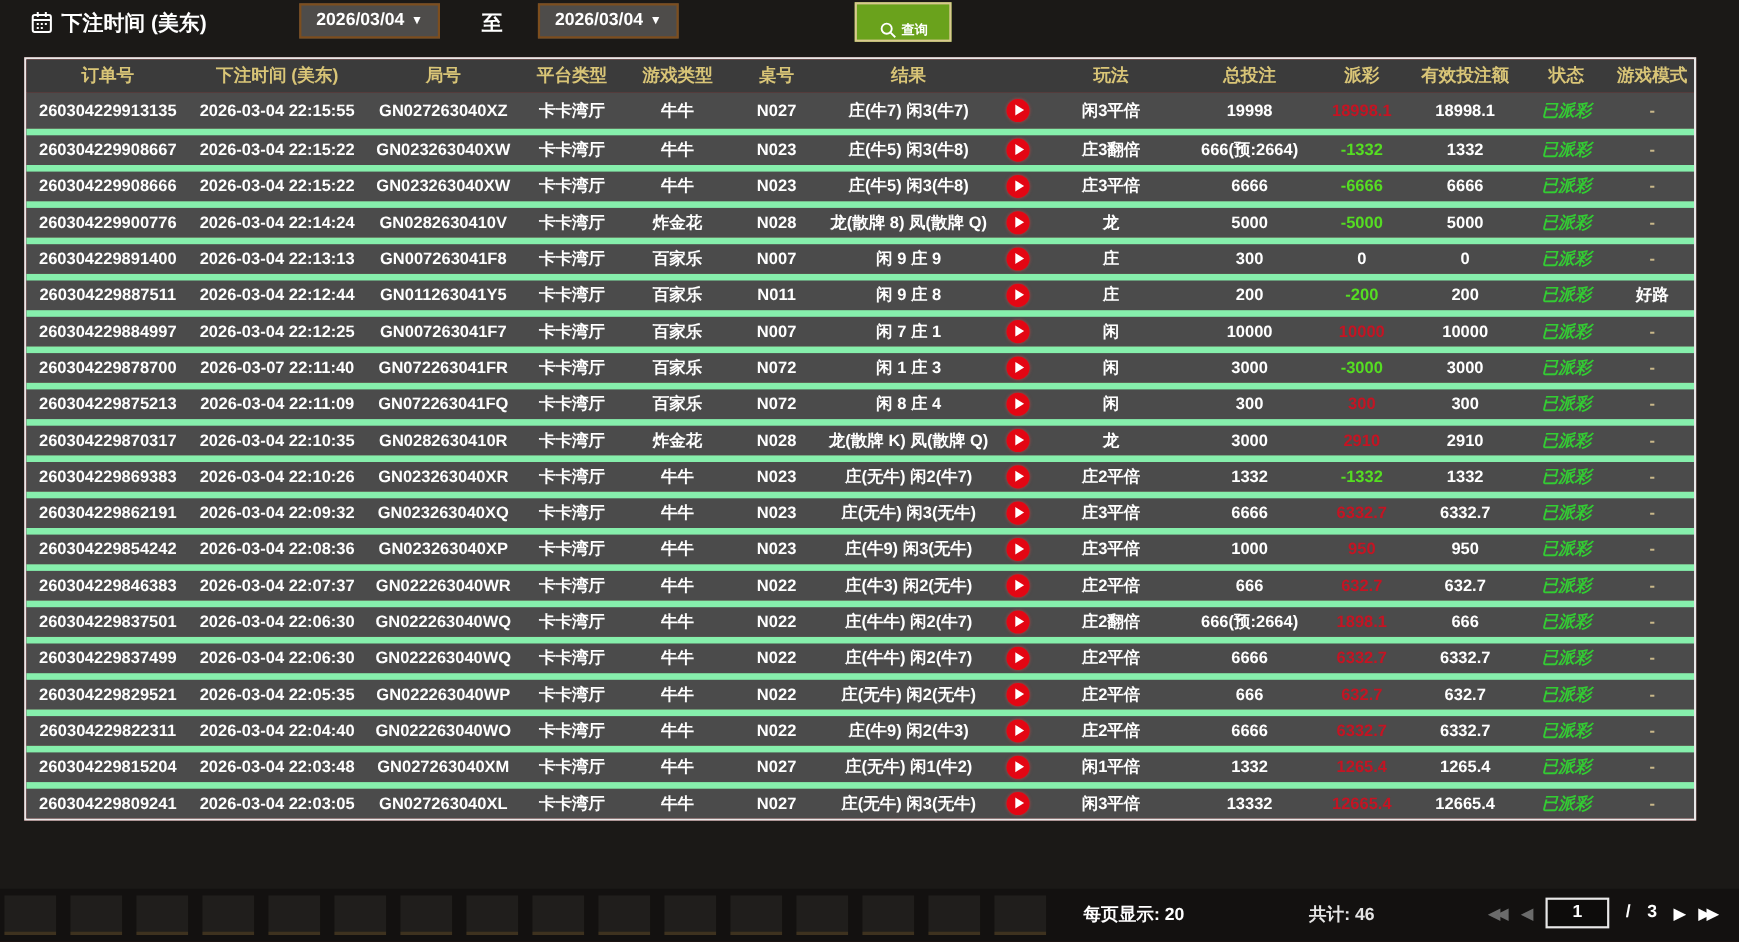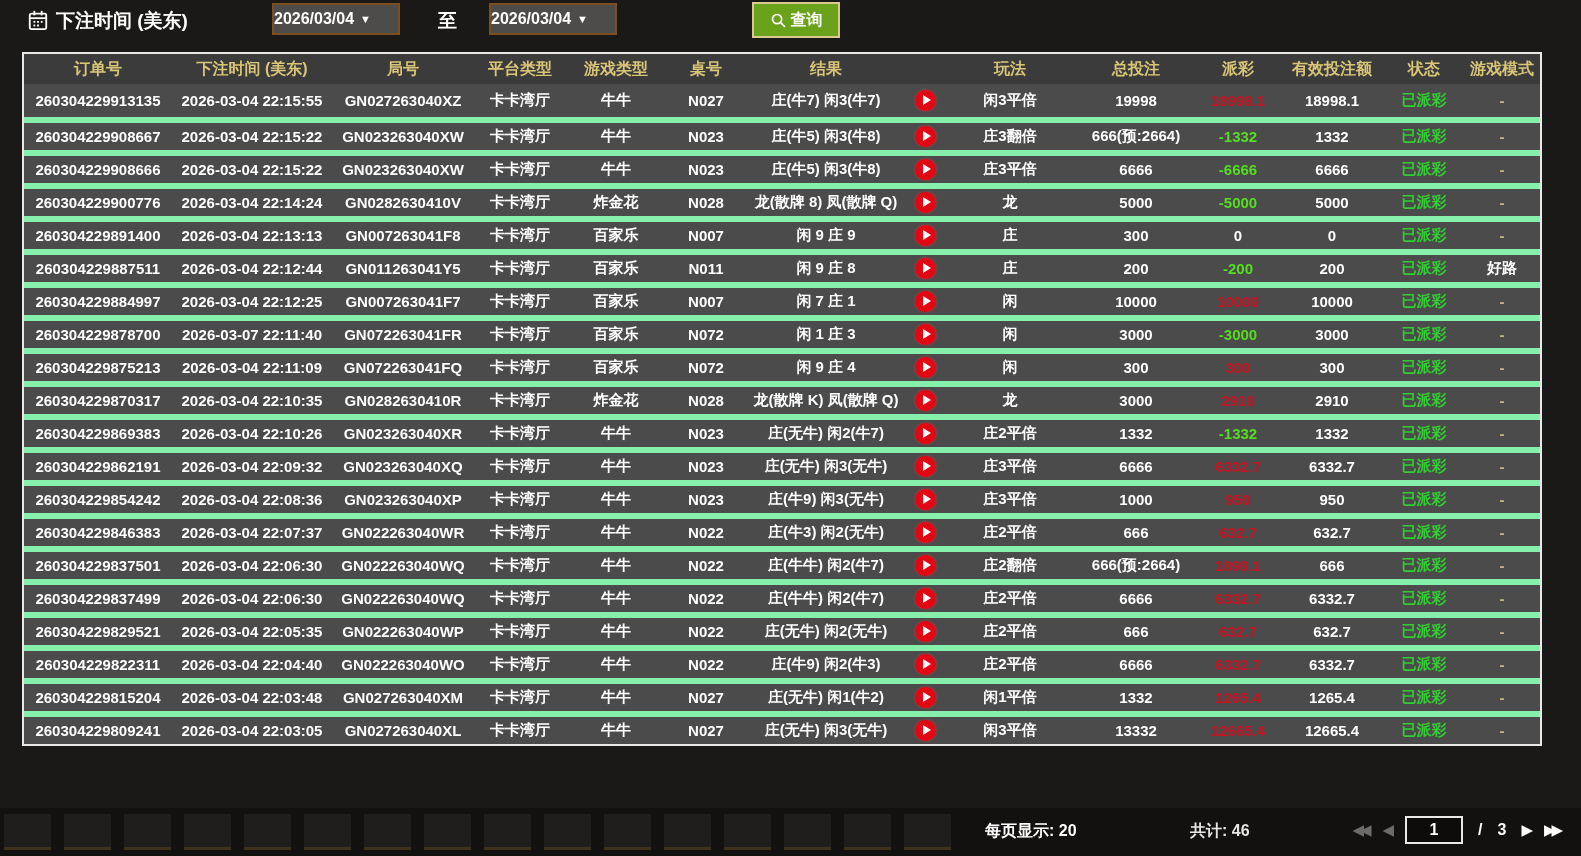--- a/index.html
+++ b/index.html
@@ -5,46 +5,46 @@
   * { margin:0; padding:0; box-sizing:border-box; }
   html,body { width:1581px; height:856px; background:#1b1917; overflow:hidden;
     font-family:"Liberation Sans","DejaVu Sans",sans-serif; }
 
   
   .topbar { position:absolute; left:0; top:0; width:1581px; height:50px; }
   .cal-icon { position:absolute; left:27px; top:9px; width:22px; height:22px; }
   .page-title { position:absolute; left:56px; top:8px; color:#ffffff; font-size:19px; font-weight:700; }
   .datepicker { position:absolute; top:3px; width:128px; height:32px; background:#4e4c4a;
     border:2px solid #7d4e1e; color:#ffffff; font-size:16px; font-weight:700;
-    display:flex; align-items:center; gap:6px; cursor:pointer; }
+    display:flex; align-items:center; justify-content:center; gap:6px; cursor:pointer; }
   .datepicker .dd { font-size:11px; }
   .dp-from { left:272px; }
   .dp-to   { left:489px; }
   .to-label { position:absolute; left:438px; top:8px; color:#ffffff; font-size:19px; font-weight:700; }
-  .query-btn { position:absolute; left:752px; top:2px; width:88px; height:36px;
-    background:#6aa21c; border:2px solid #d9c98f; color:#ffffff; font-size:16px; font-weight:700;
-    display:flex; align-items:center; justify-content:center; gap:4px; cursor:pointer; }
+  .query-btn { position:absolute; left:777px; top:2px; width:88px; height:36px;
+    background:#6aa21c; border:2px solid #d9c98f; color:#ffffff; font-size:12px; font-weight:700;
+    display:flex; align-items:flex-end; justify-content:center; gap:4px; cursor:pointer; }
 
   
   .bet-table { position:absolute; left:22px; top:52px; width:1520px;
     border:2px solid #e8e8e8; border-top:2px solid #e8e8e8; background:#7f1d1d; }
   .trow { display:flex; height:33px; background:#4b4b4b; border-top:6px solid #86efac; }
   .trow:first-child { border-top:none; }
   .thead { height:30px; background:#3b3b3b; }
   .cell { display:flex; align-items:center; justify-content:center;
     color:#ffffff; font-size:15px; font-weight:600; white-space:nowrap; overflow:hidden; }
   .thead .cell { color:#d9c577; font-size:16px; font-weight:700; }
   .c-order{width:148px}.c-time{width:160px}.c-round{width:142px}.c-platform{width:92px}
   .c-game{width:100px}.c-table_no{width:80px}.c-result{width:160px}.c-icon{width:38px}
   .c-play{width:132px}.c-total_bet{width:120px}.c-payout{width:84px}.c-valid_bet{width:104px}
   .c-status{width:80px}.c-mode{width:76px}
   .pc-pos  { color:#c41423; }
   .pc-neg  { color:#55dd22; }
   .pc-zero { color:#ffffff; }
-  .st-green { color:#33cc33; }
+  .st-green { color:#33cc33;font-style:italic; }
   .mode-dash { color:#c9b88a; }
   .sumrow .cell { color:#e3e31c; font-weight:700; }
   .play-icon { width:21px; height:21px; border-radius:50%; background:#e30613;
     position:relative; display:inline-block; cursor:pointer; box-shadow:0 0 3px rgba(255,60,60,.6); }
   .play-icon::after { content:""; position:absolute; left:8px; top:5px;
     border-left:8px solid #ffffff; border-top:5.5px solid transparent; border-bottom:5.5px solid transparent; }
 
   
   .footer { position:absolute; left:0; top:808px; width:1581px; height:48px; background:#131110; }
   .ghosts { position:absolute; left:4px; top:6px; display:flex; gap:13px; }
@@ -260,21 +260,21 @@
     <div class="cell c-status st-green">已派彩</div>
     <div class="cell c-mode mode-dash">-</div>
   </div>
       <div class="trow">
     <div class="cell c-order">260304229875213</div>
     <div class="cell c-time">2026-03-04 22:11:09</div>
     <div class="cell c-round">GN072263041FQ</div>
     <div class="cell c-platform">卡卡湾厅</div>
     <div class="cell c-game">百家乐</div>
     <div class="cell c-table_no">N072</div>
-    <div class="cell c-result">闲 9 庄 4</div>
+    <div class="cell c-result">闲 8 庄 4</div>
     <div class="cell c-icon">
           <span class="play-icon"></span>
         </div>
     <div class="cell c-play">闲</div>
     <div class="cell c-total_bet">300</div>
     <div class="cell c-payout pc-pos">300</div>
     <div class="cell c-valid_bet">300</div>
     <div class="cell c-status st-green">已派彩</div>
     <div class="cell c-mode mode-dash">-</div>
   </div>

